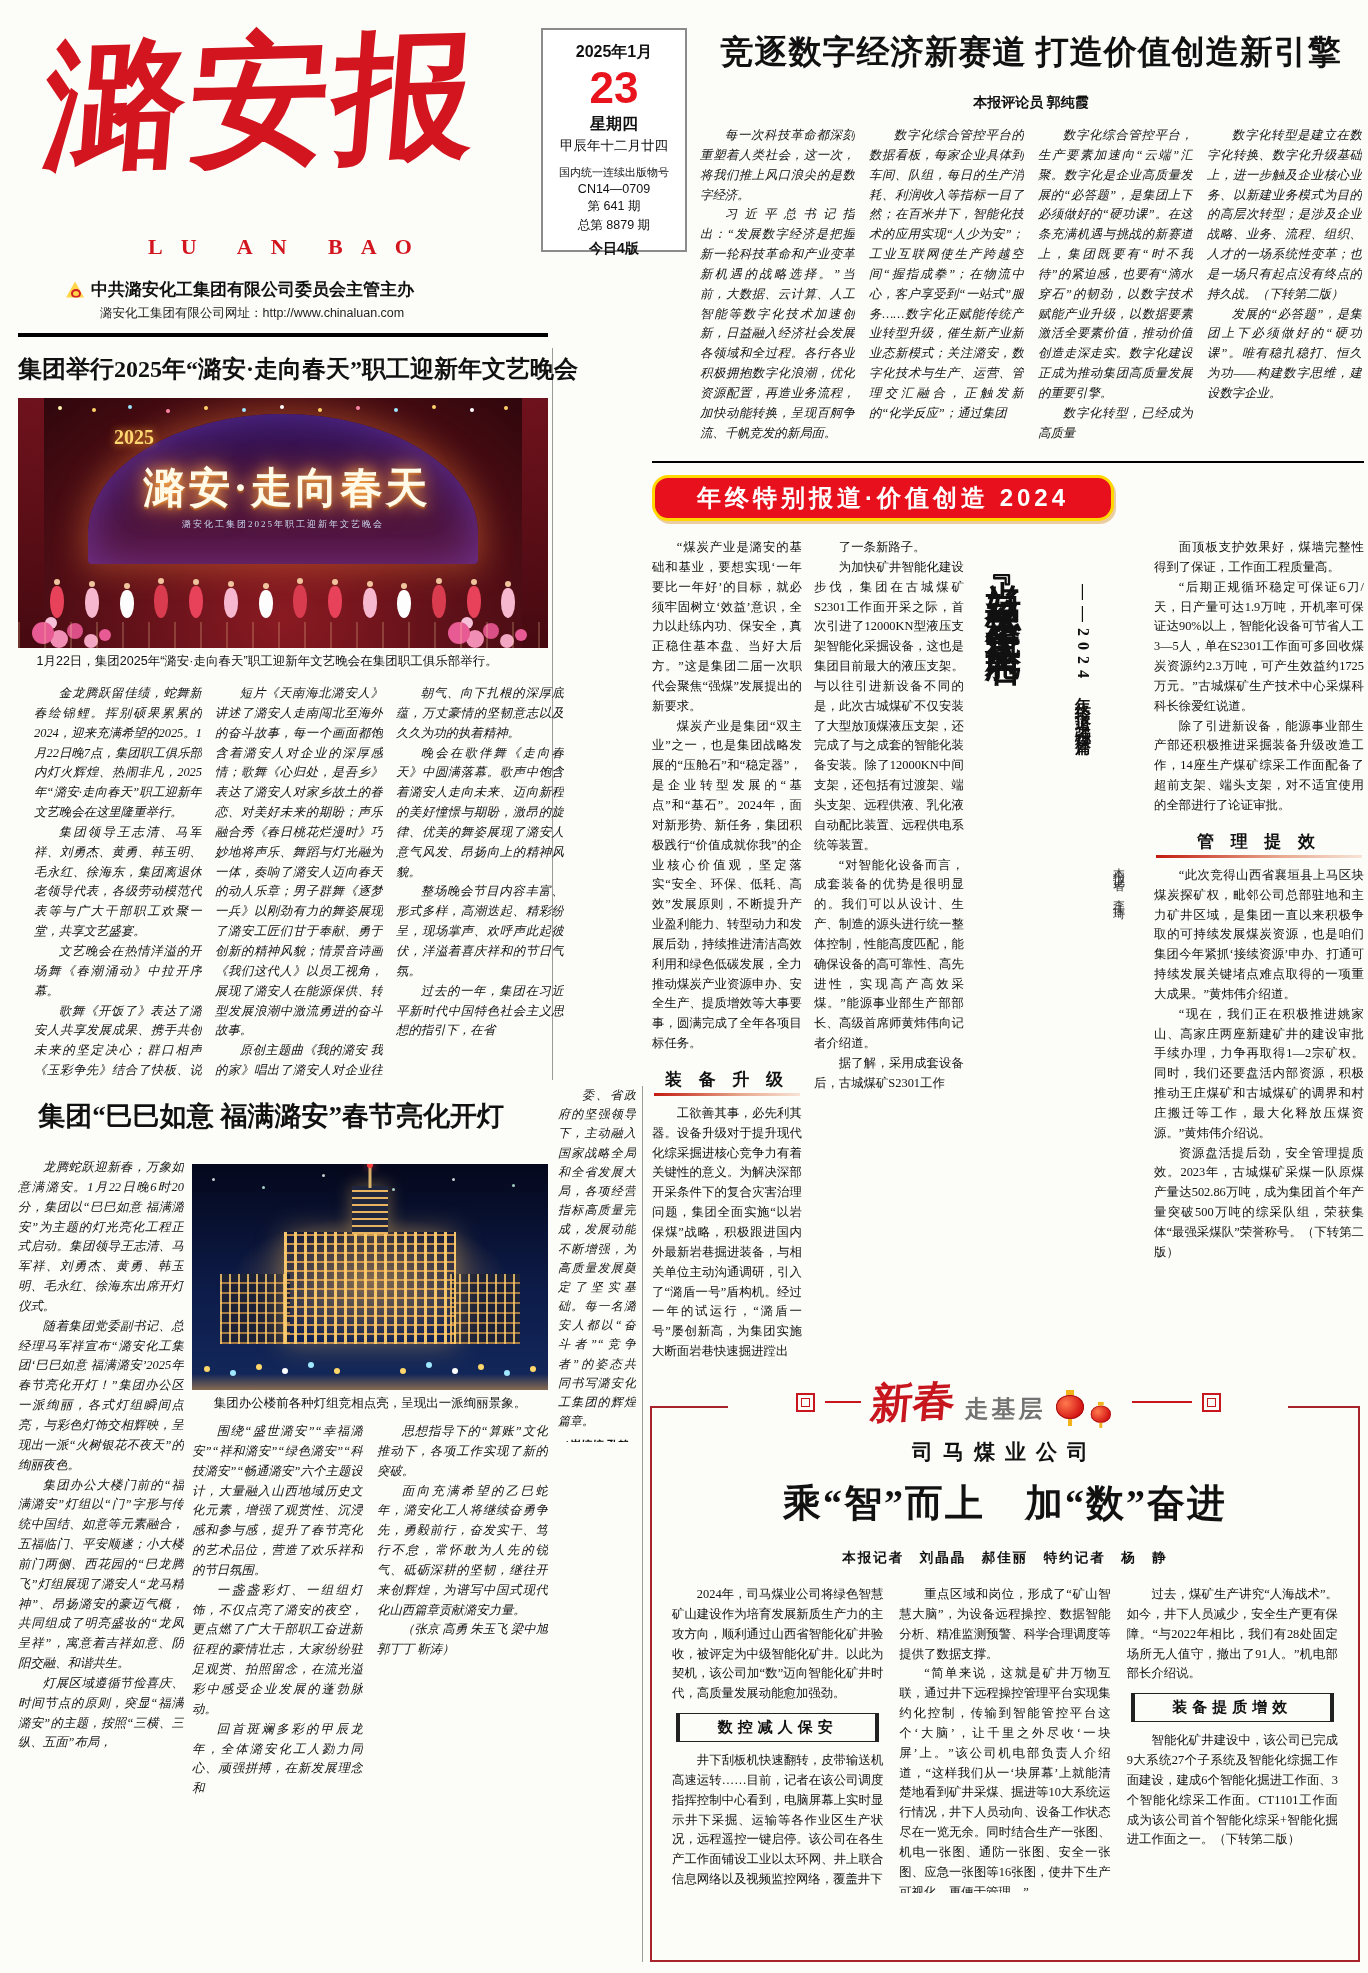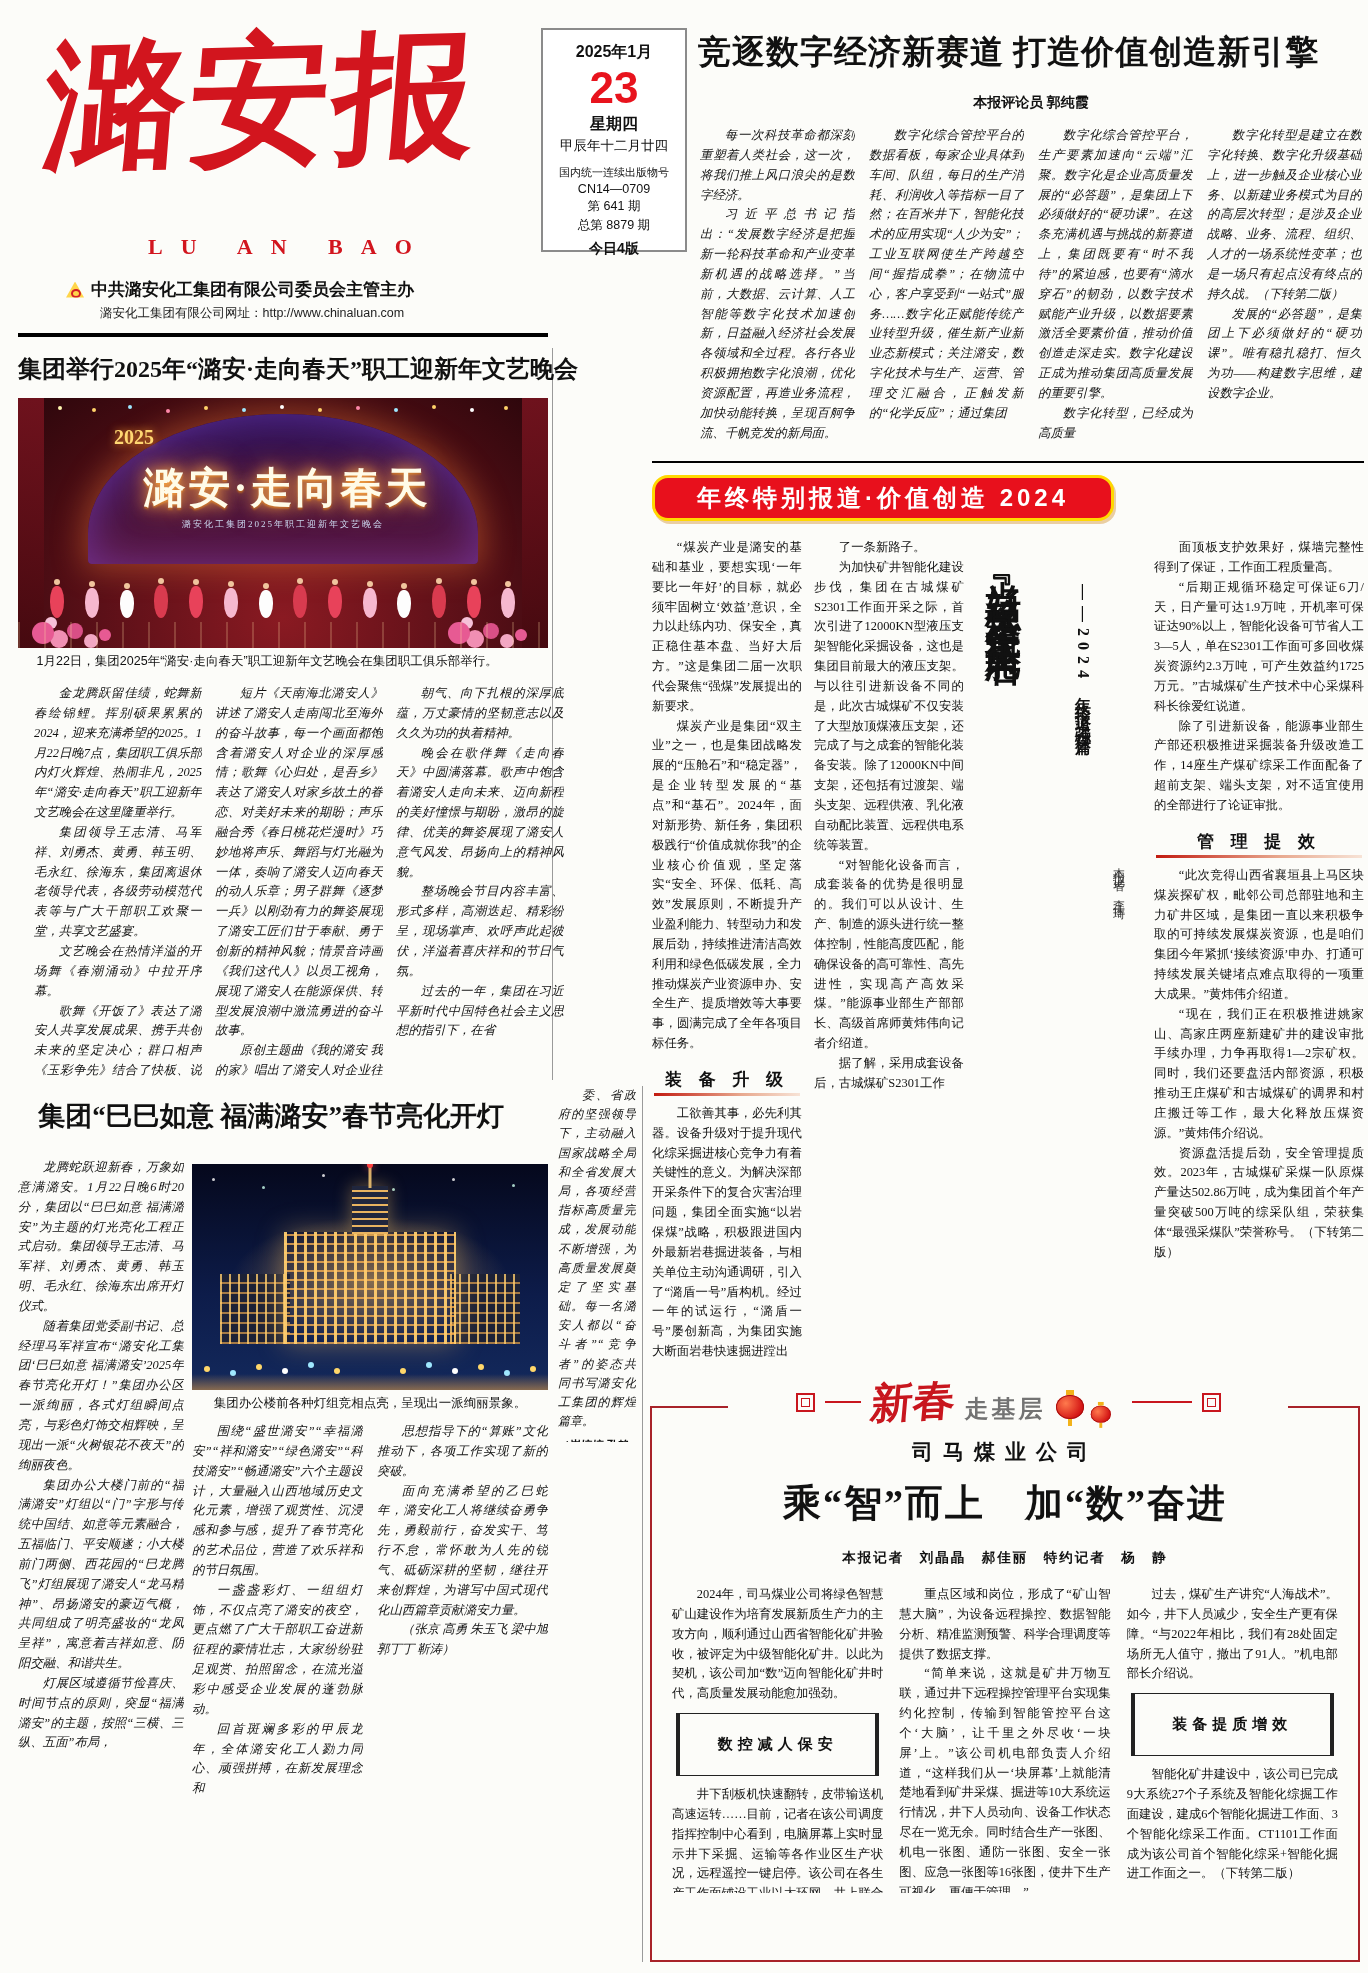--- a/index.html
+++ b/index.html
@@ -27,21 +27,21 @@
   .db-small{font-size:12.5px;margin-top:2px;}
   .db-pages{font-size:14px;font-weight:bold;margin-top:6px;}
 
   
   .rule-thick{left:18px;top:333px;width:530px;height:4px;background:#000;}
   .vdiv1{left:552px;top:348px;width:1px;height:732px;background:#9a9a9a;}
   .vdiv2{left:642px;top:1086px;width:1px;height:876px;background:#9a9a9a;}
   .mid-rule{left:652px;top:461px;width:712px;height:2px;background:#000;}
 
   
-  .ed-head{left:698px;top:30px;width:666px;font-size:33px;font-weight:900;letter-spacing:1px;}
+  .ed-head{left:698px;top:30px;width:666px;text-align:center;font-size:33px;font-weight:900;letter-spacing:1px;}
   .ed-byline{left:698px;top:94px;width:666px;text-align:center;font-size:14px;font-weight:bold;}
   .ed-cols{left:700px;top:126px;width:662px;height:330px;display:flex;gap:14px;overflow:hidden;}
   .col{flex:1;overflow:hidden;}
   .flow{text-align:justify;font-size:12.4px;line-height:1.6;}
   .flow p{margin:0;text-indent:2em;}
   .kai{font-style:italic;}
 
   
   .h1-left{left:18px;top:342px;width:530px;height:54px;text-align:center;font-size:24px;font-weight:900;
            letter-spacing:0;line-height:54px;white-space:nowrap;}
@@ -139,21 +139,21 @@
   .lantern::before{content:"";position:absolute;top:-5px;left:10px;width:8px;height:5px;background:#f2b21a;}
   .lantern::after{content:"";position:absolute;bottom:-7px;left:12px;width:4px;height:7px;background:#f2b21a;}
   .lantern.s2{transform:scale(.72) translate(-10px,10px);}
   .xbox{left:650px;top:1406px;width:710px;height:556px;border:2.5px solid #a8232a;box-sizing:border-box;
         padding:30px 20px 0;}
   .x-company{text-align:center;font-size:21px;font-weight:900;letter-spacing:10px;}
   .x-head{text-align:center;font-size:38px;font-weight:900;letter-spacing:2px;margin-top:12px;}
   .x-byline{text-align:center;font-size:13.5px;font-weight:bold;margin-top:20px;letter-spacing:2px;}
   .x-cols{display:flex;gap:16px;margin-top:18px;height:308px;overflow:hidden;}
   .subbox{border:1.5px solid #222;box-shadow:inset 3px 0 0 #222,inset -3px 0 0 #222;
-          text-align:center;font-weight:900;font-size:15px;letter-spacing:5px;padding:21px 0;margin:9px 4px;
+          text-align:center;font-weight:900;font-size:15px;letter-spacing:5px;padding:4px 0;margin:9px 4px;
           font-family:"Liberation Sans","DejaVu Sans",sans-serif;}
 </style>
 </head>
 <body>
 
 <div class="page">
 
   <div class="abs mast-title">潞安报</div>
   <div class="abs mast-pinyin">LU AN BAO</div>
   <div class="abs org-row">

